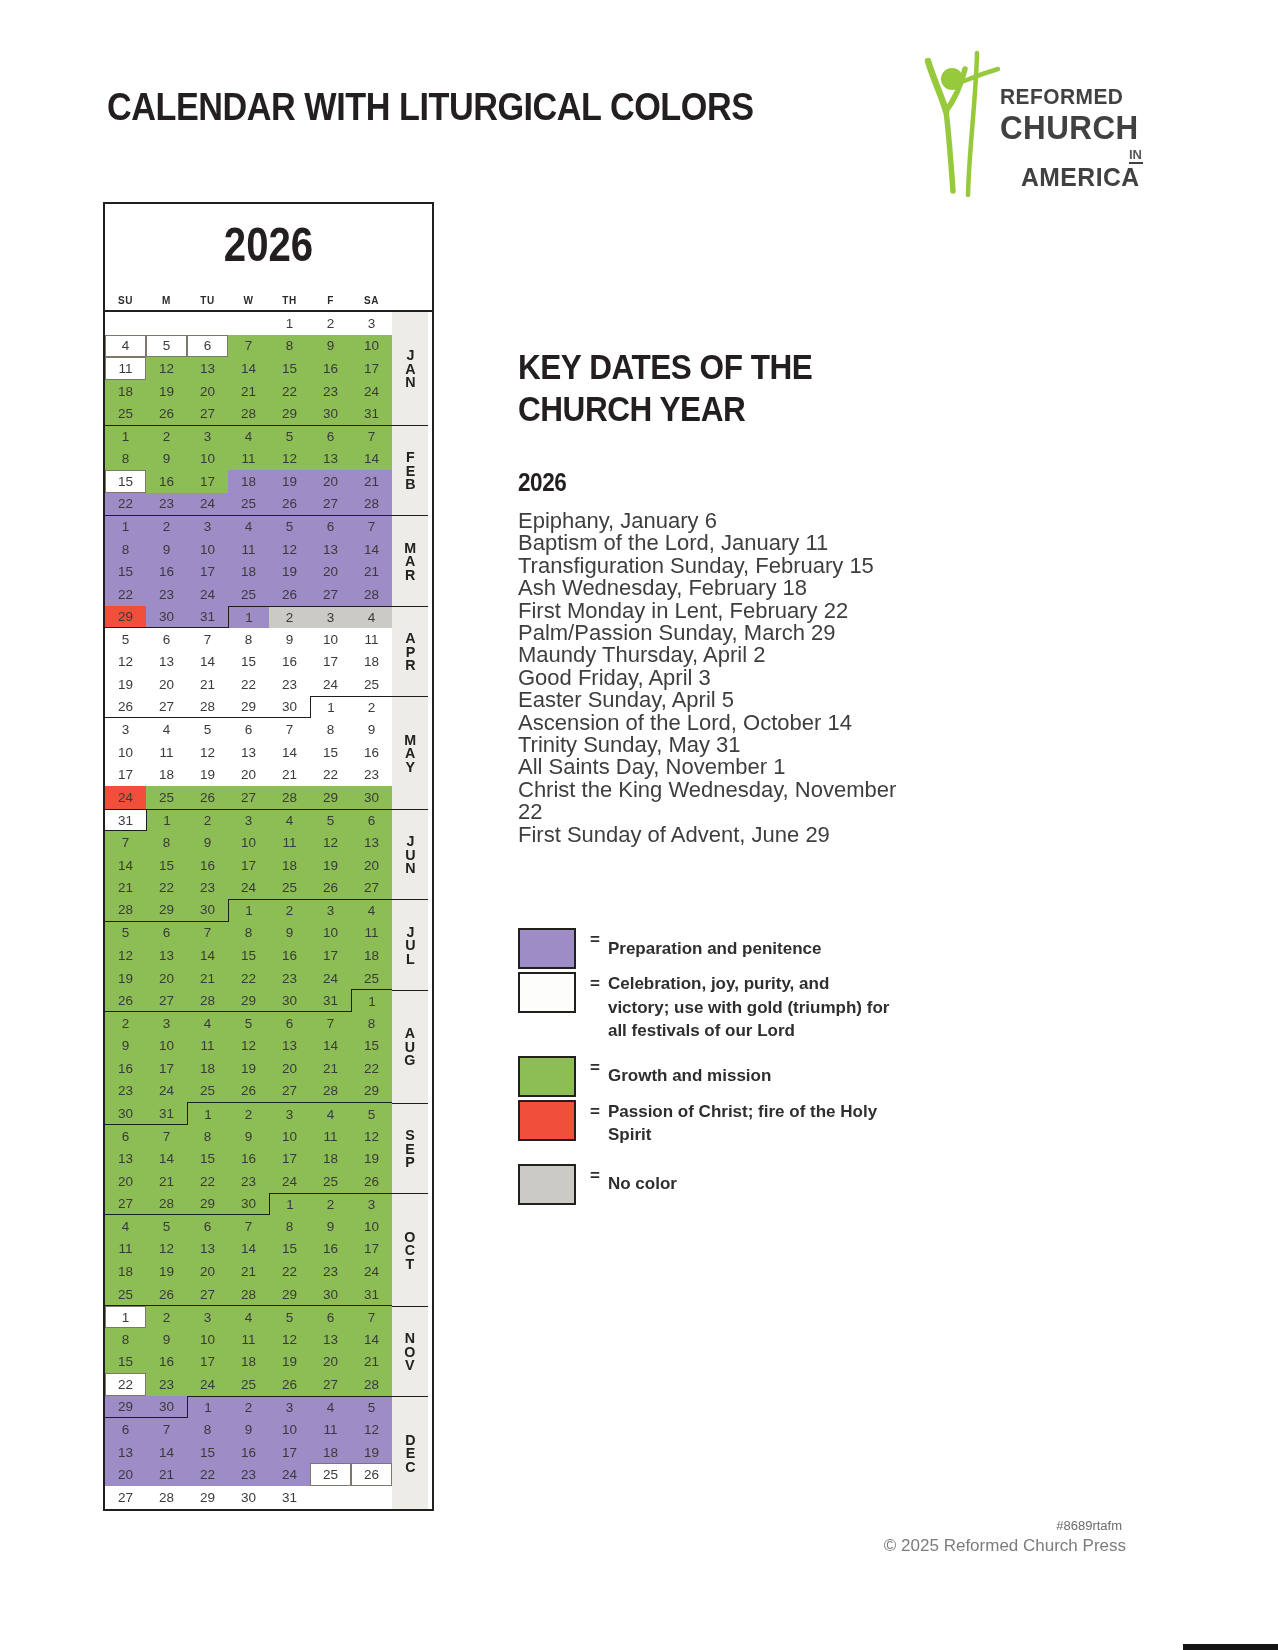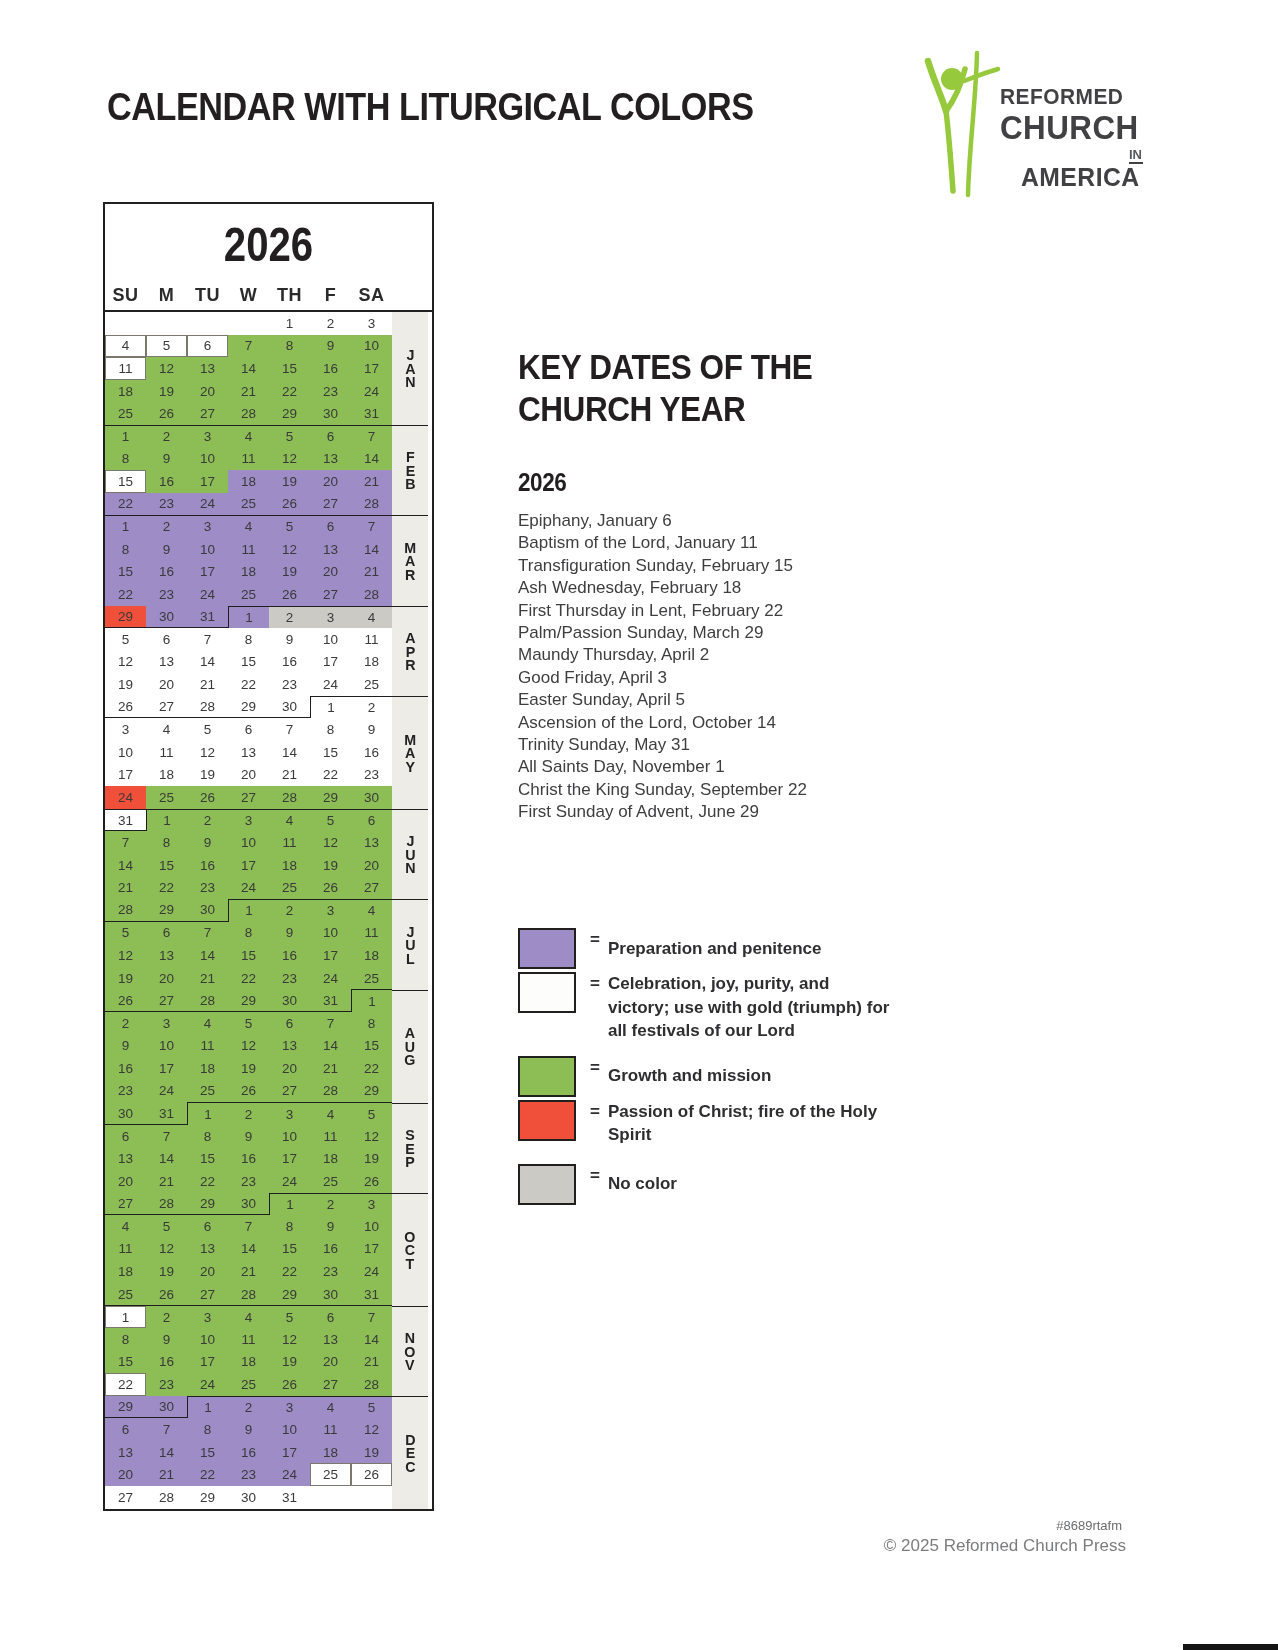--- a/index.html
+++ b/index.html
@@ -21,21 +21,21 @@
   #logo-line3{margin-top:4px;display:flex;align-items:flex-end;flex-direction:column;}
   #logo-in{font-size:13px;font-weight:bold;border-bottom:2px solid #414042;padding:0 1px 1px 0;margin-right:3px;color:#58595b;}
   #logo-america{font-size:26px;font-weight:bold;transform:scaleX(.95);transform-origin:left bottom;letter-spacing:.5px;}
 
   
   #panel{position:absolute;left:103px;top:202px;width:327px;border:2px solid #221f1f;background:#fff;box-sizing:content-box;}
   #cal-head{height:106px;position:relative;border-bottom:2px solid #221f1f;}
   #cal-year{position:absolute;left:0;right:0;top:12px;text-align:center;font-size:49px;font-weight:bold;letter-spacing:0;}
   #cal-year span{display:inline-block;transform:scaleX(.82);}
   #dow{position:absolute;left:0;bottom:4px;width:287px;display:grid;grid-template-columns:repeat(7,41px);}
-  #dow span{text-align:center;font-weight:bold;font-size:18px;letter-spacing:.5px;color:#2b2b2b;}
+  #dow span{text-align:center;font-weight:bold;font-size:10px;letter-spacing:.5px;color:#2b2b2b;}
   #cal-body{display:flex;}
   #weeks{width:287px;}
   .week{display:grid;grid-template-columns:repeat(7,1fr);height:22.59px;}
   .cell{box-sizing:border-box;display:flex;align-items:center;justify-content:center;font-size:13.5px;color:#3a3a3a;}
   .cell.g{background:#8CBE55;}
   .cell.p{background:#9D8CC6;}
   .cell.r{background:#F0503A;}
   .cell.y{background:#CBCAC5;}
   .cell.w{background:#ffffff;}
   .bt{border-top:1.5px solid #1f1d1d;}
@@ -43,21 +43,21 @@
   .bb{border-bottom:1.5px solid #1f1d1d;}
   .thin{box-shadow:inset 0 0 0 1px #7d786e;}
   #mcol{width:36px;background:#EDECE7;display:flex;flex-direction:column;}
   .msec{display:flex;align-items:center;justify-content:center;box-sizing:border-box;}
   .msec + .msec{border-top:1.5px solid #1f1d1d;}
   .mletters{font-weight:bold;font-size:15px;line-height:13.5px;text-align:center;transform:scaleX(.95);color:#222;}
 
   
   #key-heading{position:absolute;left:518px;top:346px;width:330px;font-size:35px;line-height:42px;}
   #key-year{position:absolute;left:518px;top:468px;font-size:25px;}
-  #key-list{position:absolute;left:518px;top:510px;font-size:17px;line-height:22.4px;color:#3e3e40;width:380px;}
+  #key-list{position:absolute;left:518px;top:510px;font-size:22px;line-height:22.4px;color:#3e3e40;width:380px;}
 
   
   #legend{position:absolute;left:518px;top:928px;width:430px;}
   .lrow{display:flex;align-items:flex-start;margin-bottom:3px;}
   .lrow:nth-child(2){margin-bottom:13px;}
   .lrow:nth-child(4){margin-bottom:17px;}
   .swatch{width:54px;height:37px;border:2px solid #221f1f;margin-right:14px;flex:none;}
   .ltext{min-height:41px;display:flex;align-items:center;font-weight:bold;font-size:17px;line-height:23.5px;color:#2e2e30;}
   .leq{margin-right:8px;align-self:flex-start;line-height:23.5px;}
   .ltext .leq{align-self:stretch;display:flex;align-items:flex-start;padding-top:0;}
@@ -675,29 +675,29 @@
   </div>
 </div>
 
 <div id="key-heading" class="cond">KEY DATES OF THE CHURCH YEAR</div>
 <div id="key-year" class="cond">2026</div>
 <div id="key-list">
     <div>Epiphany, January 6</div>
     <div>Baptism of the Lord, January 11</div>
     <div>Transfiguration Sunday, February 15</div>
     <div>Ash Wednesday, February 18</div>
-    <div>First Thursday in Lent, February 22</div>
+    <div>First Monday in Lent, February 22</div>
     <div>Palm/Passion Sunday, March 29</div>
     <div>Maundy Thursday, April 2</div>
     <div>Good Friday, April 3</div>
     <div>Easter Sunday, April 5</div>
     <div>Ascension of the Lord, October 14</div>
     <div>Trinity Sunday, May 31</div>
     <div>All Saints Day, November 1</div>
-    <div>Christ the King Sunday, September 22</div>
+    <div>Christ the King Wednesday, November 22</div>
     <div>First Sunday of Advent, June 29</div>
   </div>
 
 <div id="legend">
     <div class="lrow lrow0">
       <div class="swatch" style="background: rgb(157, 140, 198);"></div>
       <div class="ltext">
         <span class="leq">=</span>
         <span class="llabel">Preparation and penitence</span>
       </div>

